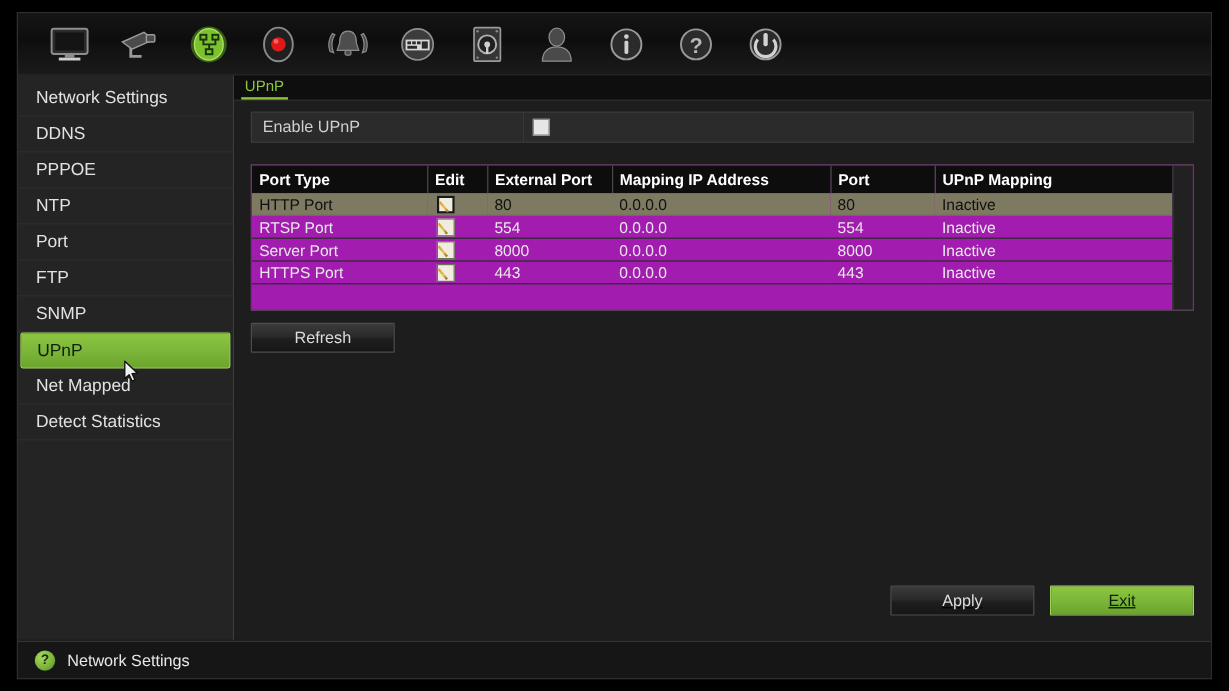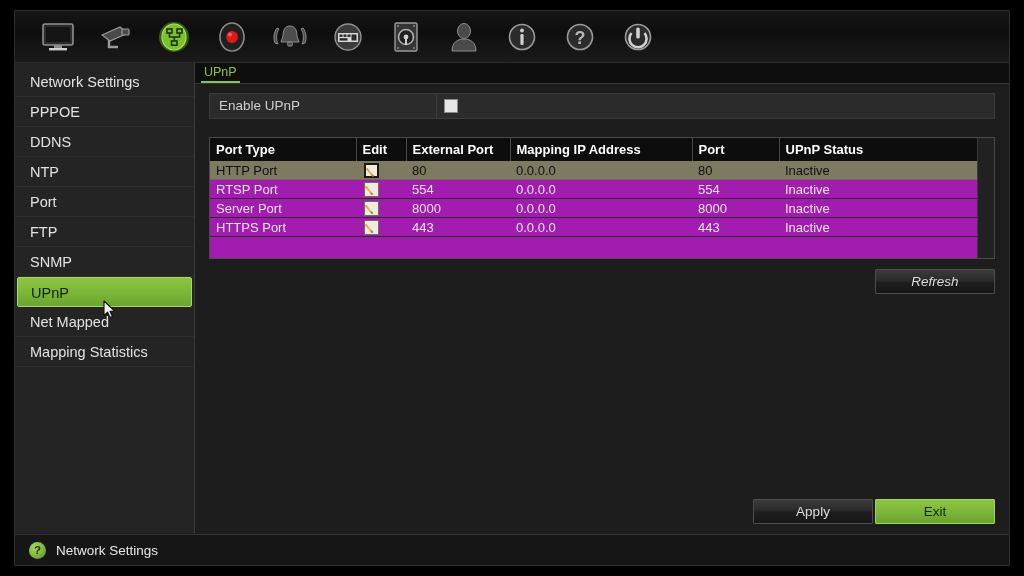--- a/index.html
+++ b/index.html
@@ -268,32 +268,31 @@
     border-radius: 1px;
   }
   .btn.green {
     background: linear-gradient(to bottom, #8cc63f 0%, #7cb63a 50%, #69a32b 100%);
     border: 1px solid #a0d35c;
     color: #10210a;
   }
   #refresh-row {
     margin-top: 10px;
     display: flex;
-    justify-content: flex-end;
     padding-right: 0px;
-    font-style: italic;
   }
   #refresh-btn { width: 120px; height: 25px; }
 
   #bottom-btns {
     position: absolute;
     right: 14px;
-    bottom: 9px;
-    display: flex;
-    gap: 2px;
+    bottom: 20px;
+    display: flex;
+    gap: 13px;
+    text-decoration: underline;
   }
   #apply-btn { width: 120px; height: 25px; }
   #exit-btn  { width: 120px; height: 25px; text-align: center; }
 
   
   #statusbar {
     position: absolute;
     left: 0;
     top: 523px;
     width: 994px;
@@ -447,29 +446,29 @@
           <rect x="14.2" y="6.5" width="3.6" height="11" rx="1.6" fill="#d2d2d2"></rect>
           <path d="M9.5 12 A 8.6 8.6 0 1 0 22.5 12" fill="none" stroke="#d2d2d2" stroke-width="2.6"></path>
         </svg>
       </div>
     </div>
 
     <div id="body">
 
       <div id="sidebar">
         <div class="side-item"><span>Network Settings</span></div>
+        <div class="side-item"><span>DDNS</span></div>
         <div class="side-item"><span>PPPOE</span></div>
-        <div class="side-item"><span>DDNS</span></div>
         <div class="side-item"><span>NTP</span></div>
         <div class="side-item"><span>Port</span></div>
         <div class="side-item"><span>FTP</span></div>
         <div class="side-item"><span>SNMP</span></div>
         <div class="side-item active"><span>UPnP</span></div>
         <div class="side-item"><span>Net Mapped</span></div>
-        <div class="side-item"><span>Mapping Statistics</span></div>
+        <div class="side-item"><span>Detect Statistics</span></div>
       </div>
 
       <div id="content">
 
         <div id="tabbar">
           <div id="tab-upnp">UPnP</div>
         </div>
 
         <div id="pane">
 
@@ -492,21 +491,21 @@
                     <col style="width:87px">
                     <col>
                 </colgroup>
                 <thead>
                   <tr>
                     <th>Port Type</th>
                     <th>Edit</th>
                     <th>External Port</th>
                     <th>Mapping IP Address</th>
                     <th>Port</th>
-                    <th>UPnP Status</th>
+                    <th>UPnP Mapping</th>
                   </tr>
                 </thead>
                 <tbody>
                   <tr class="sel">
                     <td>HTTP Port</td>
                     <td class="editcell"><span class="edit-icon"></span></td>
                     <td>80</td>
                     <td>0.0.0.0</td>
                     <td>80</td>
                     <td>Inactive</td>

